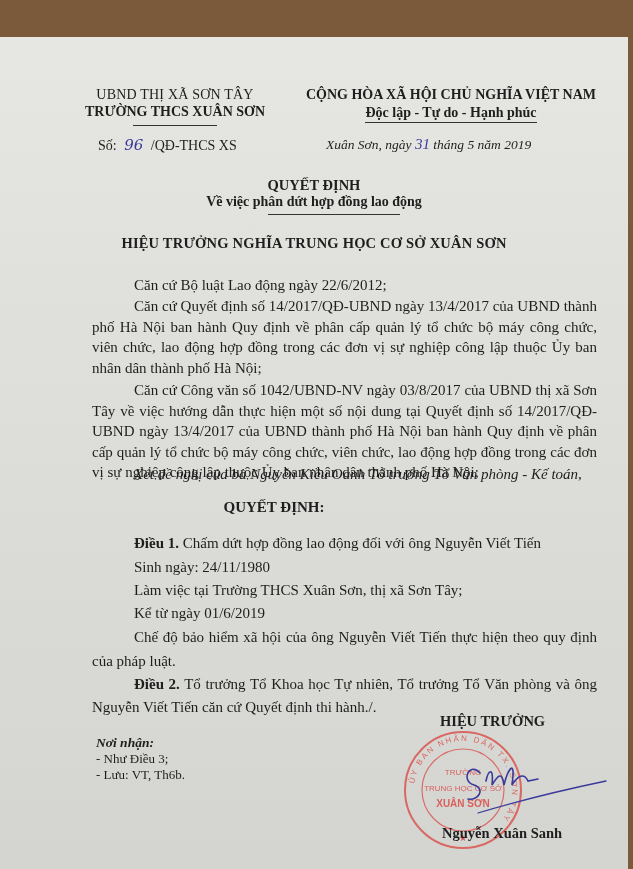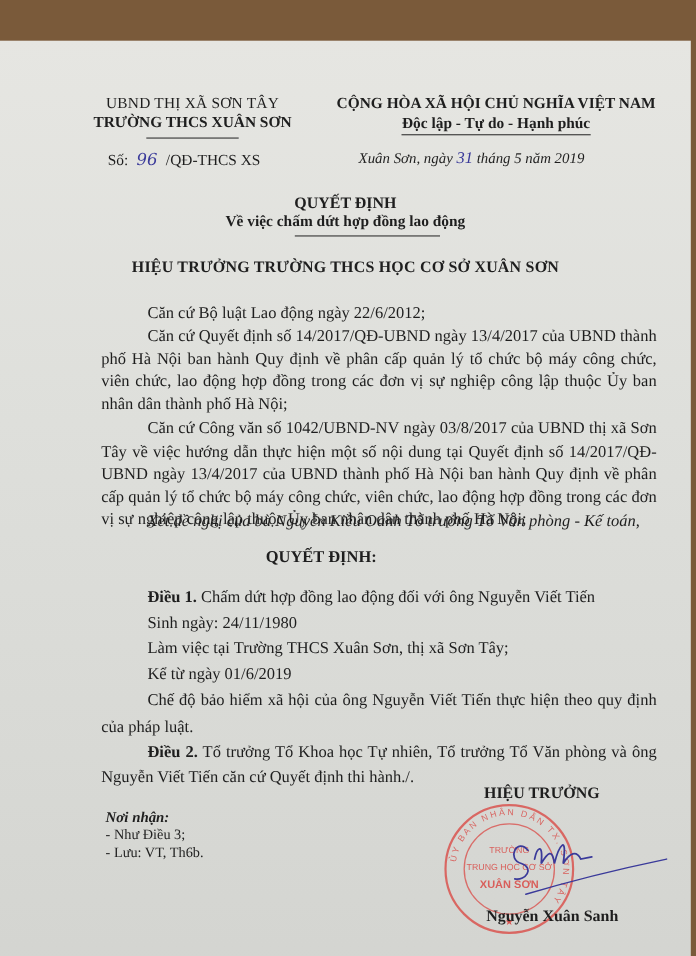--- a/index.html
+++ b/index.html
@@ -26,21 +26,21 @@
   .docnum .hand { font-family:"DejaVu Serif", serif; font-style:italic; color:#3a3a9a; font-size:15px; margin:0 4px; }
   .dateline { left:326px; top:99px; font-size:13.5px; font-style:italic; }
   .dateline .hand { color:#3a3a9a; font-size:15px; }
   .title { left:0; width:628px; text-align:center; top:140px; font-size:14.5px; font-weight:bold; }
   .subtitle { left:0; width:628px; text-align:center; top:157px; font-size:14px; font-weight:bold; }
   .subrule { left:268px; top:177px; width:132px; height:1px; background:#333; }
   .authority { left:0; width:628px; text-align:center; top:198px; font-size:14.5px; font-weight:bold; letter-spacing:0.2px; }
   .para { left:92px; width:505px; font-size:15px; line-height:20.5px; white-space:normal; text-align:justify; }
   .indent { text-indent:42px; }
   .bold { font-weight:bold; }
-  .decide { left:18px; width:548px; text-align:center; top:462px; font-size:15px; font-weight:bold; }
+  .decide { left:0; width:548px; text-align:center; top:462px; font-size:15px; font-weight:bold; }
   .recipients { left:96px; top:698px; font-size:13px; line-height:16px; }
   .recipients .head { font-weight:bold; font-style:italic; font-size:13.5px; }
   .signer-title { left:440px; top:676px; font-size:14.5px; font-weight:bold; }
   .signer-name { left:442px; top:788px; font-size:14.5px; font-weight:bold; }
   .stamp { left:402px; top:692px; width:122px; height:122px; }
   .sig { left:458px; top:714px; width:150px; height:80px; }
 </style>
 </head>
 <body>
 
@@ -63,23 +63,23 @@
     <span>/QĐ-THCS XS</span>
   </div>
 
   <div class="abs dateline">
     <span>Xuân Sơn, ngày</span>
     <span class="hand">31</span>
     <span>tháng  5  năm 2019</span>
   </div>
 
   <div class="abs title">QUYẾT ĐỊNH</div>
-  <div class="abs subtitle">Về việc chấm dứt hợp đồng lao động</div>
+  <div class="abs subtitle">Về việc phân dứt hợp đồng lao động</div>
   <div class="abs subrule"></div>
-  <div class="abs authority">HIỆU TRƯỞNG TRƯỜNG THCS HỌC CƠ SỞ XUÂN SƠN</div>
+  <div class="abs authority">HIỆU TRƯỞNG NGHĨA TRUNG HỌC CƠ SỞ XUÂN SƠN</div>
 
   <div class="abs para indent" style="top:238px;">Căn cứ Bộ luật Lao động ngày 22/6/2012;</div>
   <div class="abs para indent" style="top:259px;">Căn cứ Quyết định số 14/2017/QĐ-UBND ngày 13/4/2017 của UBND thành phố Hà Nội ban hành Quy định về phân cấp quản lý tổ chức bộ máy công chức, viên chức, lao động hợp đồng trong các đơn vị sự nghiệp công lập thuộc Ủy ban nhân dân thành phố Hà Nội;</div>
   <div class="abs para indent" style="top:343px;">Căn cứ Công văn số 1042/UBND-NV ngày 03/8/2017 của UBND thị xã Sơn Tây về việc hướng dẫn thực hiện một số nội dung tại Quyết định số 14/2017/QĐ-UBND ngày 13/4/2017 của UBND thành phố Hà Nội ban hành Quy định về phân cấp quản lý tổ chức bộ máy công chức, viên chức, lao động hợp đồng trong các đơn vị sự nghiệp công lập thuộc Ủy ban nhân dân thành phố Hà Nội;</div>
   <div class="abs para indent" style="top:427px;font-style:italic;">Xét đề nghị của bà Nguyễn Kiều Oanh Tổ trưởng Tổ Văn phòng - Kế toán,</div>
 
   <div class="abs decide">QUYẾT ĐỊNH:</div>
 
   <div class="abs para" style="top:496px; left:134px; width:470px;">
     <span class="bold">Điều 1.</span>

